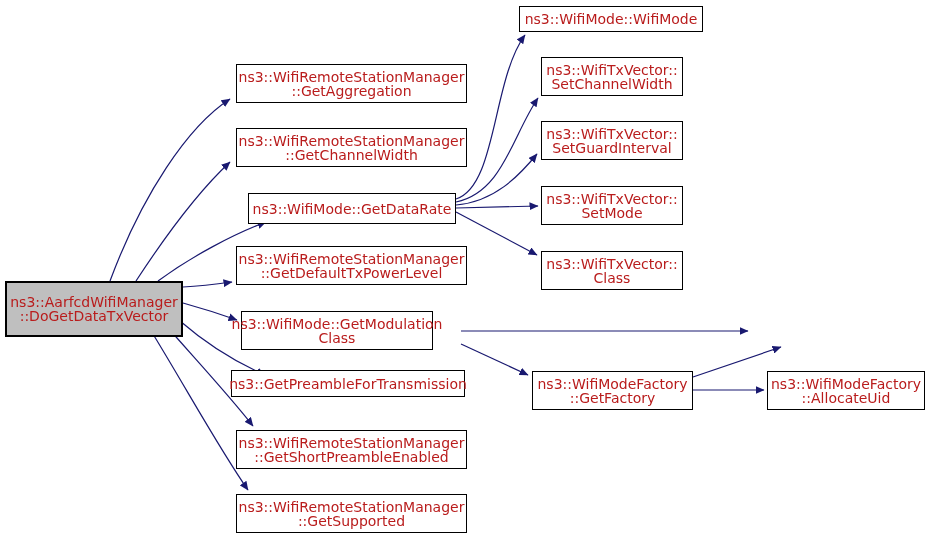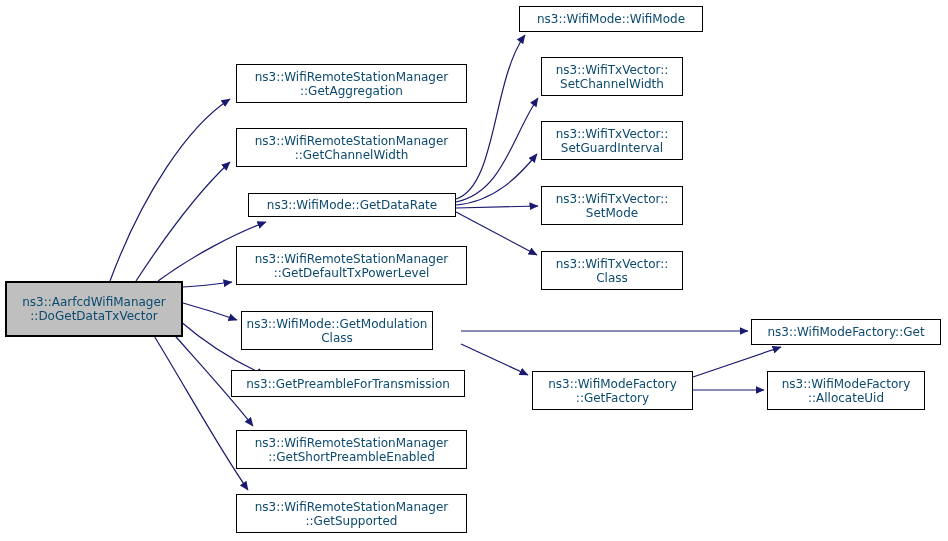--- a/index.html
+++ b/index.html
@@ -9,21 +9,21 @@
     background:#ffffff;
     font-family:"DejaVu Sans","Liberation Sans",sans-serif;
     overflow:hidden;
   }
   .edges{position:absolute;left:0;top:0;width:948px;height:541px;}
   .edge{fill:none;stroke:#191970;stroke-width:1.2;}
   .node{
     position:absolute;box-sizing:border-box;
     background:#ffffff;border:1px solid #000000;
     display:flex;flex-direction:column;align-items:center;justify-content:center;
-    font-size:12px;line-height:14px;color:#0c4a6e;
+    font-size:14px;line-height:14px;color:#b91c1c;
     text-align:center;white-space:nowrap;cursor:pointer;
   }
   .node.root{
     background:#bfbfbf;border:2px solid #000000;cursor:default;
   }
 </style>
 </head>
 <body>
 
 <div class="stage">
@@ -63,21 +63,21 @@
   <div class="node" style="left:236px;top:64px;width:231px;height:39px">
     <span>ns3::WifiRemoteStationManager</span>
     <span>::GetAggregation</span>
   </div>
 
   <div class="node" style="left:236px;top:128px;width:231px;height:39px">
     <span>ns3::WifiRemoteStationManager</span>
     <span>::GetChannelWidth</span>
   </div>
 
-  <div class="node" style="left:248px;top:193px;width:208px;height:24px">
+  <div class="node" style="left:248px;top:193px;width:208px;height:31px">
     <span>ns3::WifiMode::GetDataRate</span>
   </div>
 
   <div class="node" style="left:236px;top:246px;width:231px;height:39px">
     <span>ns3::WifiRemoteStationManager</span>
     <span>::GetDefaultTxPowerLevel</span>
   </div>
 
   <div class="node" style="left:241px;top:311px;width:192px;height:39px">
     <span>ns3::WifiMode::GetModulation</span>
@@ -120,22 +120,19 @@
   <div class="node" style="left:541px;top:251px;width:142px;height:39px">
     <span>ns3::WifiTxVector::</span>
     <span>Class</span>
   </div>
 
   <div class="node" style="left:532px;top:371px;width:161px;height:39px">
     <span>ns3::WifiModeFactory</span>
     <span>::GetFactory</span>
   </div>
 
-  <div class="node" style="left:751px;top:319px;width:190px;height:26px">
-    <span>ns3::WifiModeFactory::Get</span>
-  </div>
 
   <div class="node" style="left:767px;top:371px;width:158px;height:39px">
     <span>ns3::WifiModeFactory</span>
     <span>::AllocateUid</span>
   </div>
 
 </div>
 
 </body></html>

